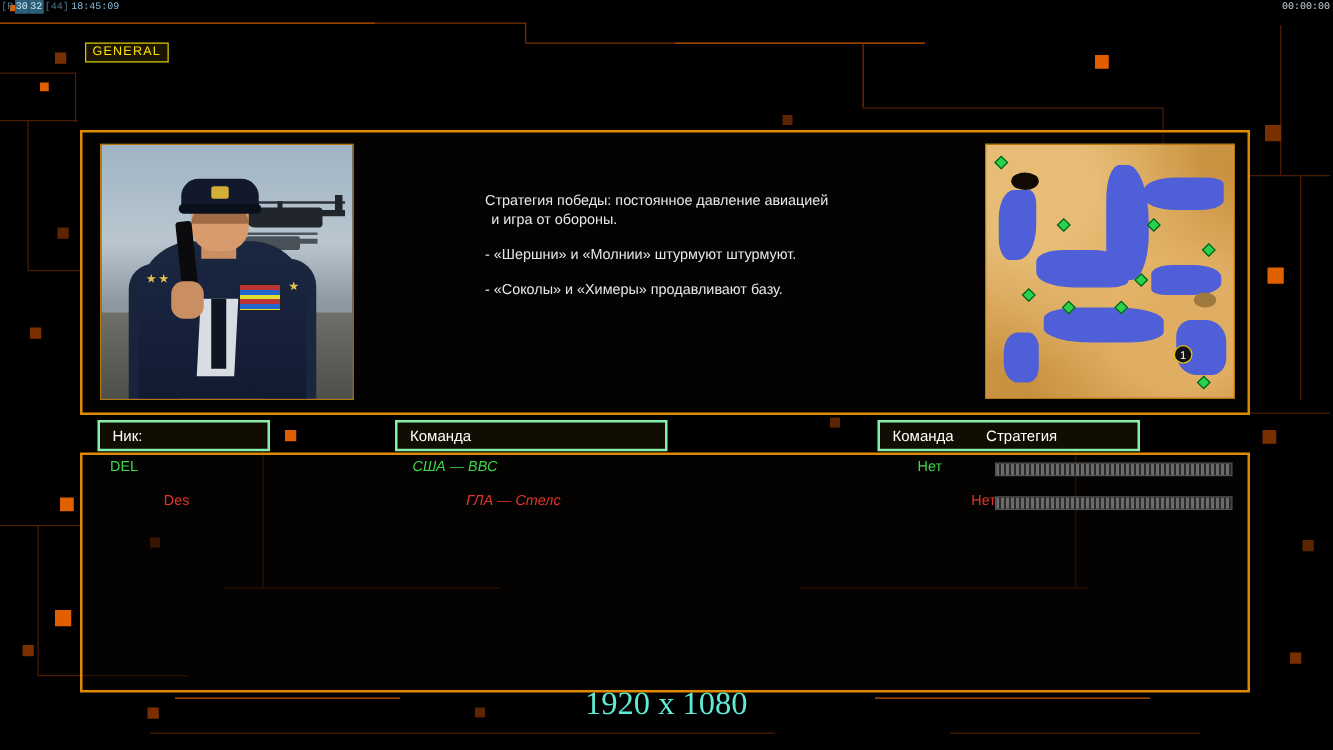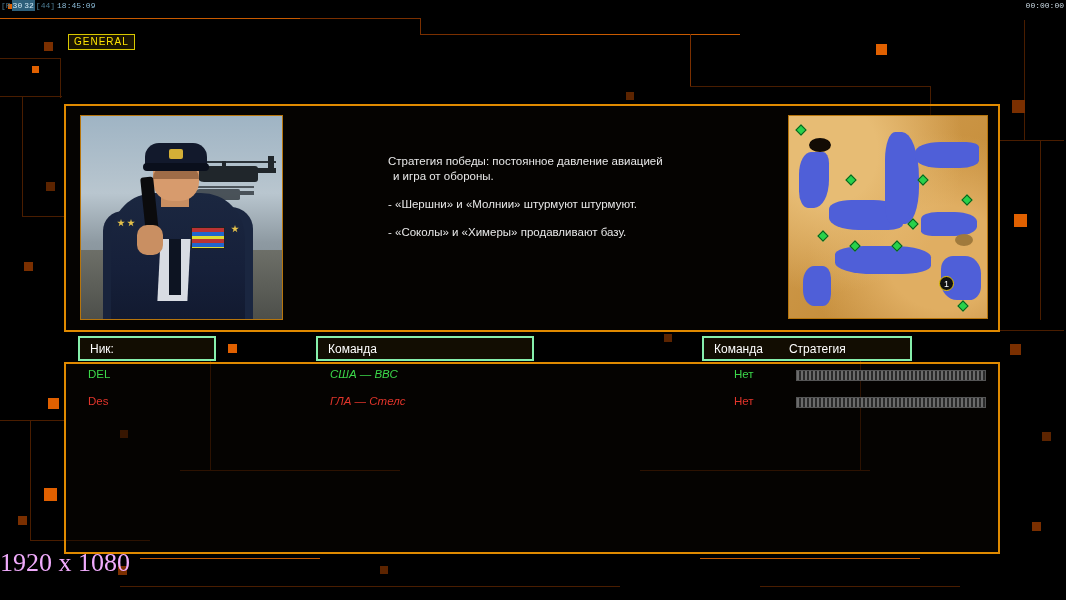--- a/index.html
+++ b/index.html
@@ -266,27 +266,27 @@
   .cell { position: absolute; font-size: 11.5px; white-space: nowrap; }
   .c-nick { left: 22px; }
   .c-gen  { left: 264px; font-style: italic; }
   .c-team { left: 668px; }
   .bar {
     position: absolute; left: 730px; top: 2px; width: 190px; height: 11px;
     background: repeating-linear-gradient(90deg,#6b6b6b 0 2px,#2a2a2a 2px 4px);
     border: 1px solid #555;
   }
   .green { color: #3cd84a; }
-  .red   { color: #e2352b; }
+  .red   { color: #e2352b; margin-left: 43px; }
 
   
   #res {
     position: absolute; left: 0; right: 0; top: 548px;
-    text-align: left;
-    color: #f0abfc;
+    text-align: center;
+    color: #5eead4;
     font-family: "Liberation Serif", serif;
     font-size: 26px;
     z-index: 40;
   }
 </style>
 </head>
 <body>
 
 <div id="screen">
 

